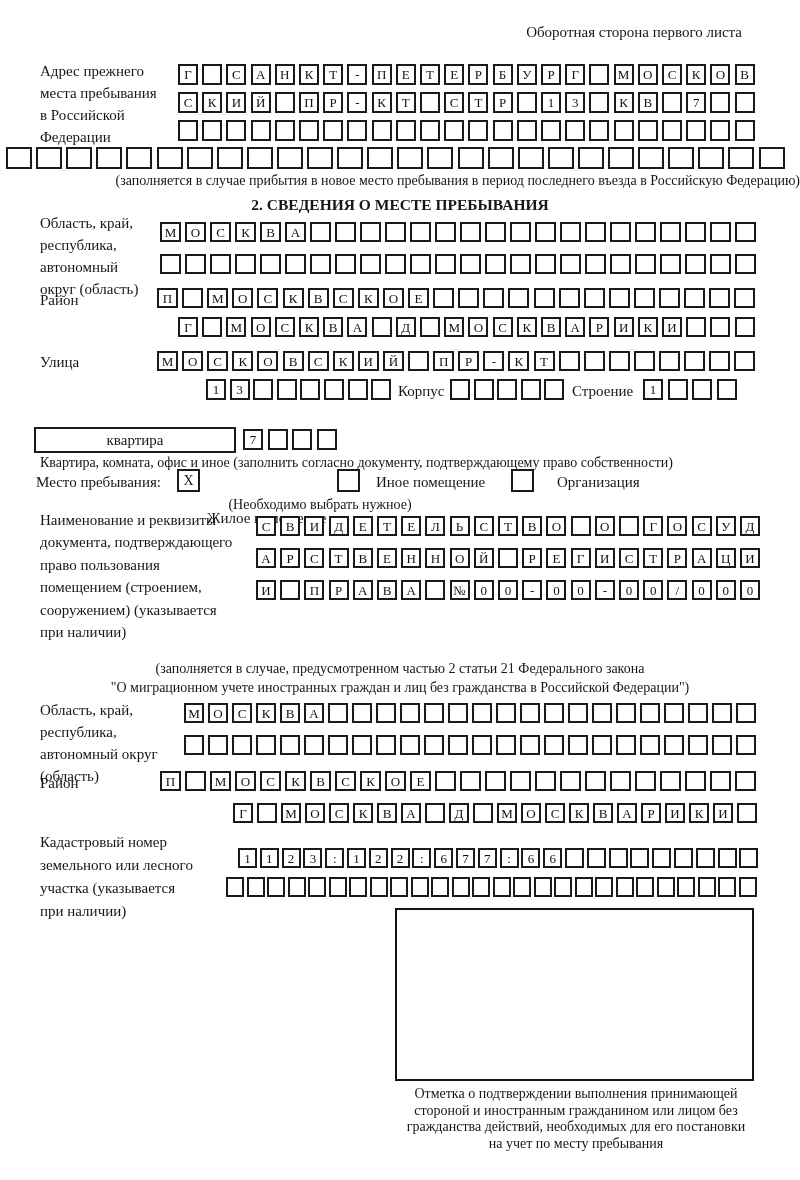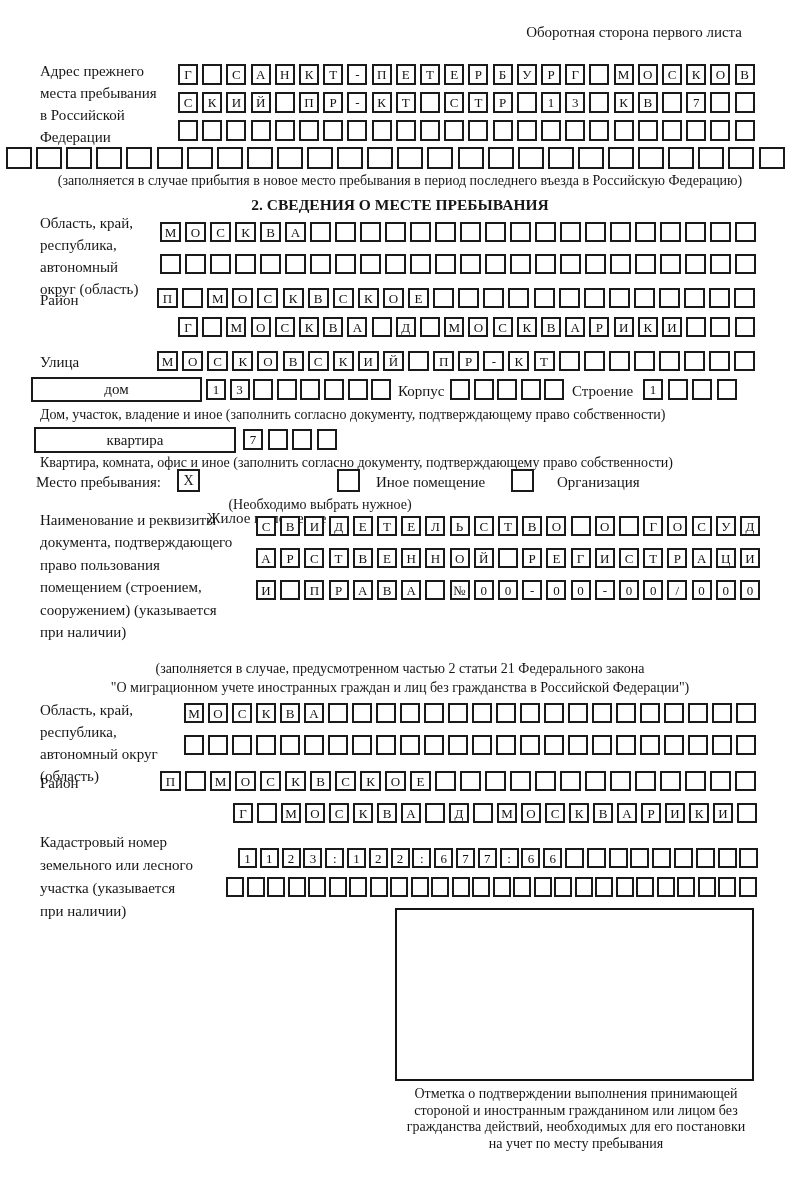--- a/index.html
+++ b/index.html
@@ -22,21 +22,21 @@
   .widebox {
     position:absolute; box-sizing:border-box; border:2px solid #1a1a1a; background:#fff;
     display:flex; align-items:center; justify-content:center; font-size:15px;
   }
   .chk {
     position:absolute; box-sizing:border-box; width:23px; height:23px; border:2px solid #1a1a1a;
     background:#fff; font-size:14px; display:flex; align-items:center; justify-content:center;
   }
   #hdr-note   { top:24px; right:58px; font-size:15px; }
   #lbl-prev   { left:40px; top:60px; }
-  #cap-prev   { top:172px; }
+  #cap-prev   { top:172px;text-align:right; }
   #title-place{ top:196px; }
   #lbl-oblast1{ left:40px; top:212px; }
   #lbl-raion1 { left:40px; top:289px; }
   #lbl-gorod1 { left:40px; top:310px; }
   #lbl-ulitsa1{ left:40px; top:351px; }
   #dom-box    { left:31px; top:377px; width:171px; height:25px; }
   #lbl-korpus { left:398px; top:380px; }
   #lbl-stroenie{ left:572px; top:380px; }
   #cap-dom    { left:40px; top:406px; }
   #kvartira-box{ left:34px; top:427px; width:202px; height:26px; }
@@ -73,24 +73,22 @@
   <div id="cap-prev" class="abs cap center">(заполняется в случае прибытия в новое место пребывания в период последнего въезда в Российскую Федерацию)</div>
 
   <div id="title-place" class="abs ttl center">2. СВЕДЕНИЯ О МЕСТЕ ПРЕБЫВАНИЯ</div>
   <div id="lbl-oblast1" class="abs lbl lines">Область, край,
 республика,
 автономный
 округ (область)</div>
   <div id="lbl-raion1" class="abs lbl">Район</div>
   <div id="lbl-ulitsa1" class="abs lbl">Улица</div>
 
-  <div id="dom-box" class="widebox">дом</div>
   <div id="lbl-korpus" class="abs lbl">Корпус</div>
   <div id="lbl-stroenie" class="abs lbl">Строение</div>
-  <div id="cap-dom" class="abs cap">Дом, участок, владение и иное (заполнить согласно документу, подтверждающему право собственности)</div>
 
   <div id="kvartira-box" class="widebox">квартира</div>
   <div id="cap-kvartira" class="abs cap">Квартира, комната, офис и иное (заполнить согласно документу, подтверждающему право собственности)</div>
 
   <div id="lbl-mesto" class="abs lbl">Место пребывания:</div>
   <div id="chk-zhiloe" class="chk">X</div>
   <div id="opt-zhiloe" class="abs lbl">Жилое помещение</div>
   <div id="chk-inoe" class="chk"></div>
   <div id="opt-inoe" class="abs lbl">Иное помещение</div>
   <div id="chk-org" class="chk"></div>

